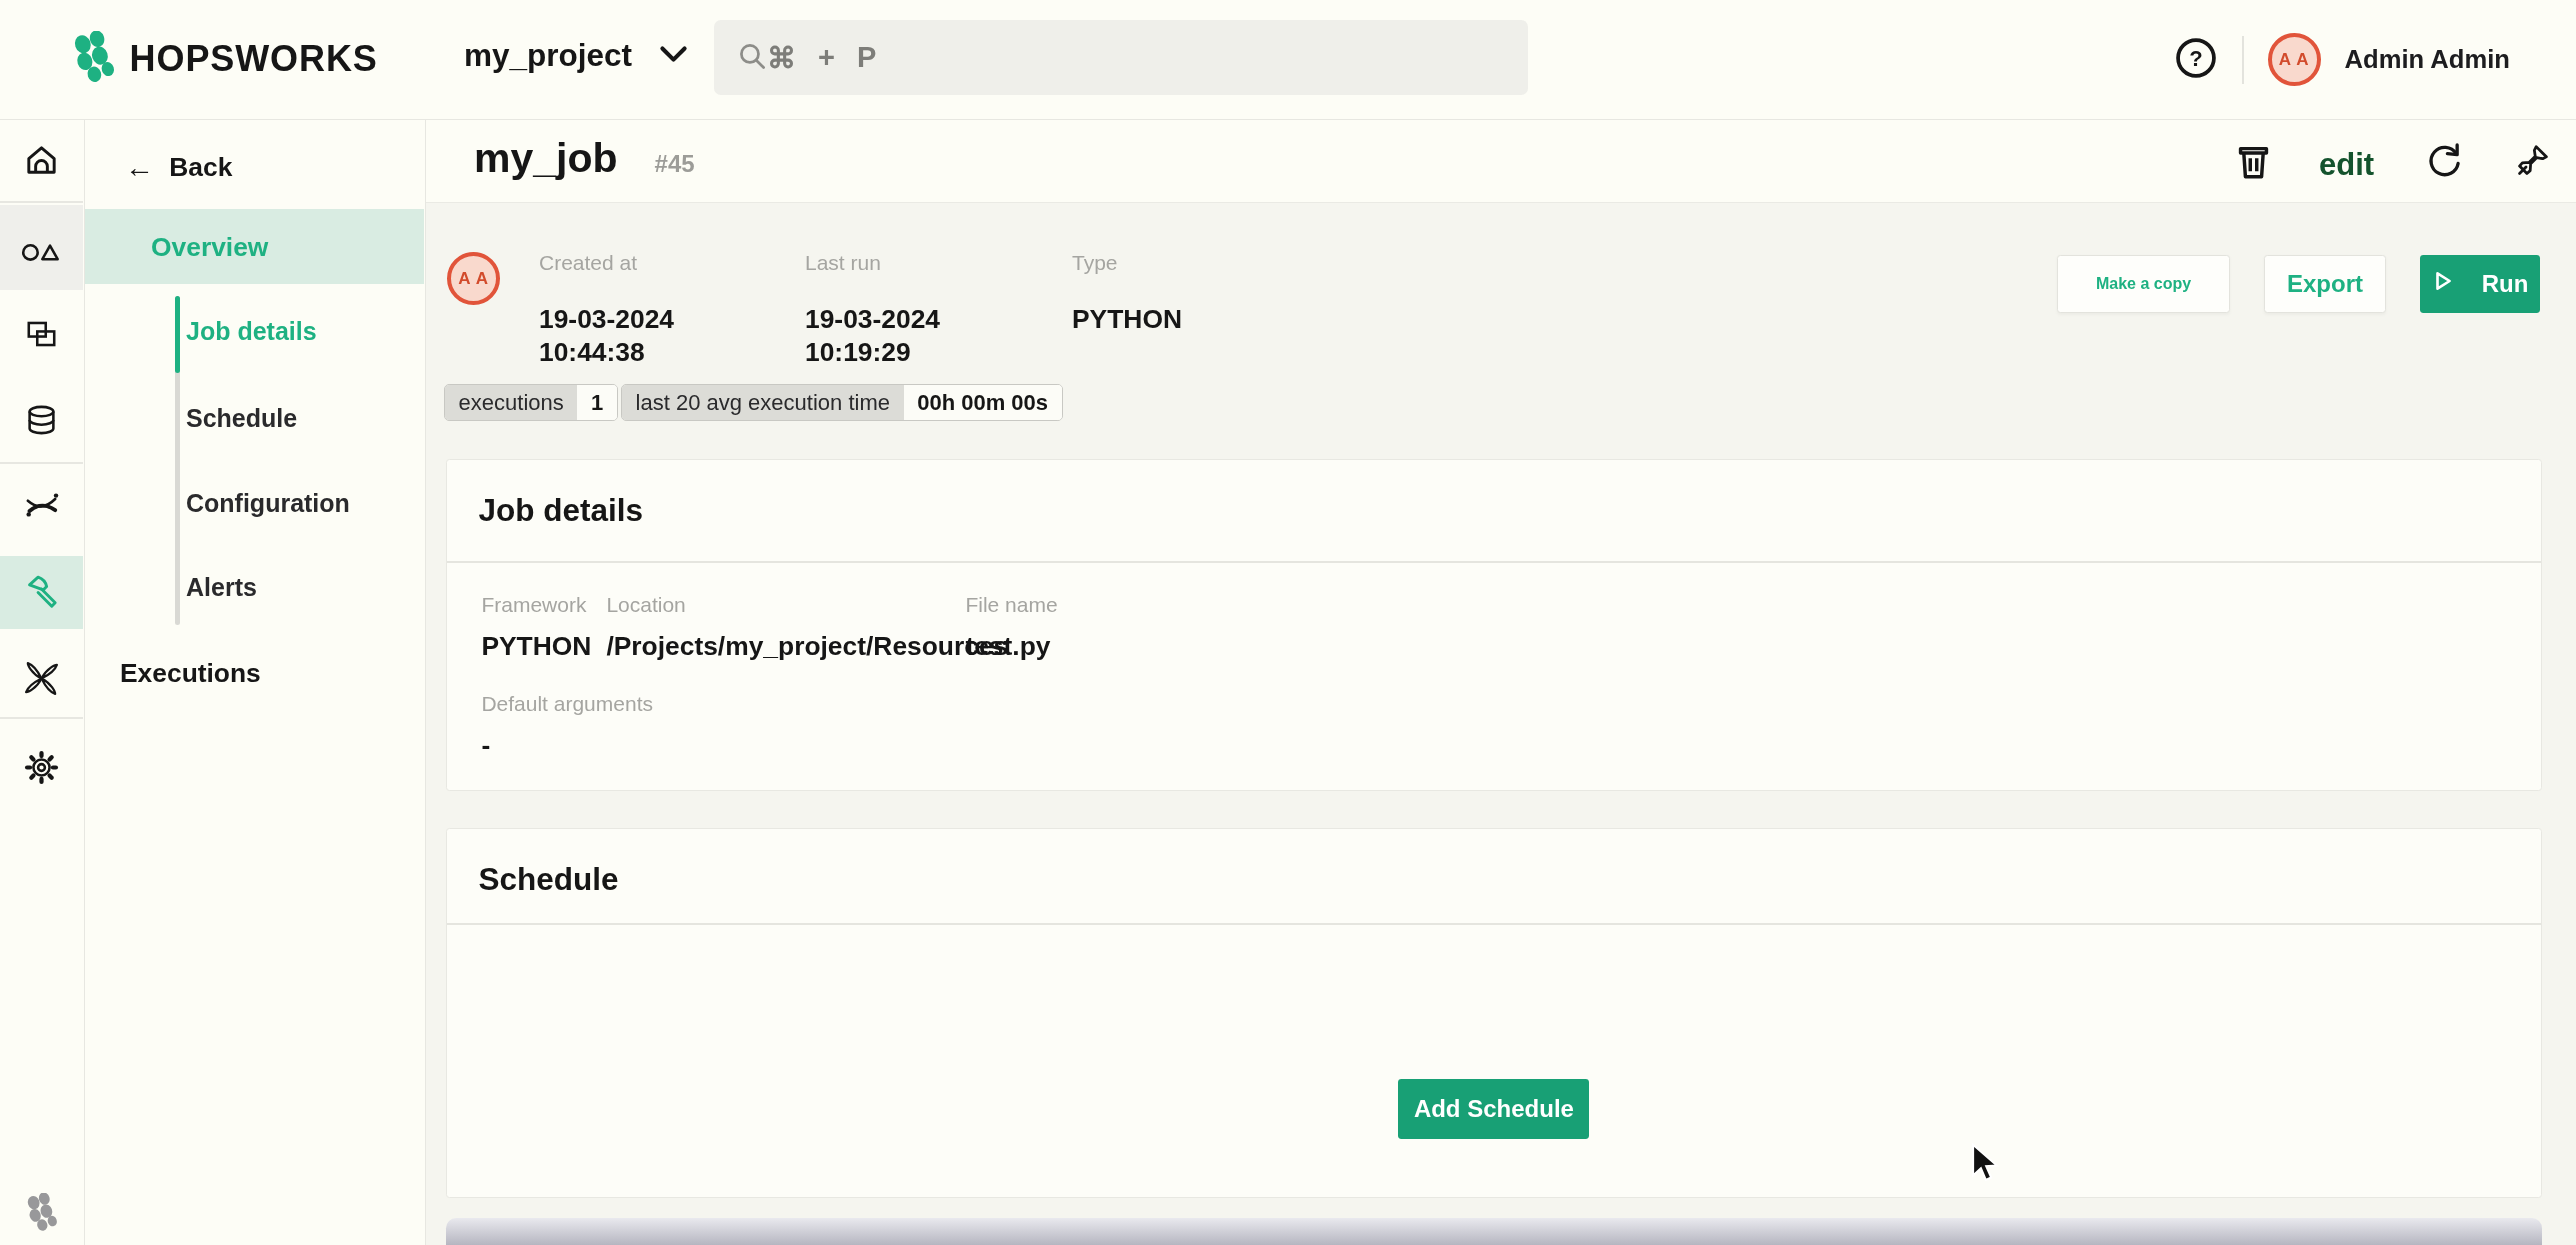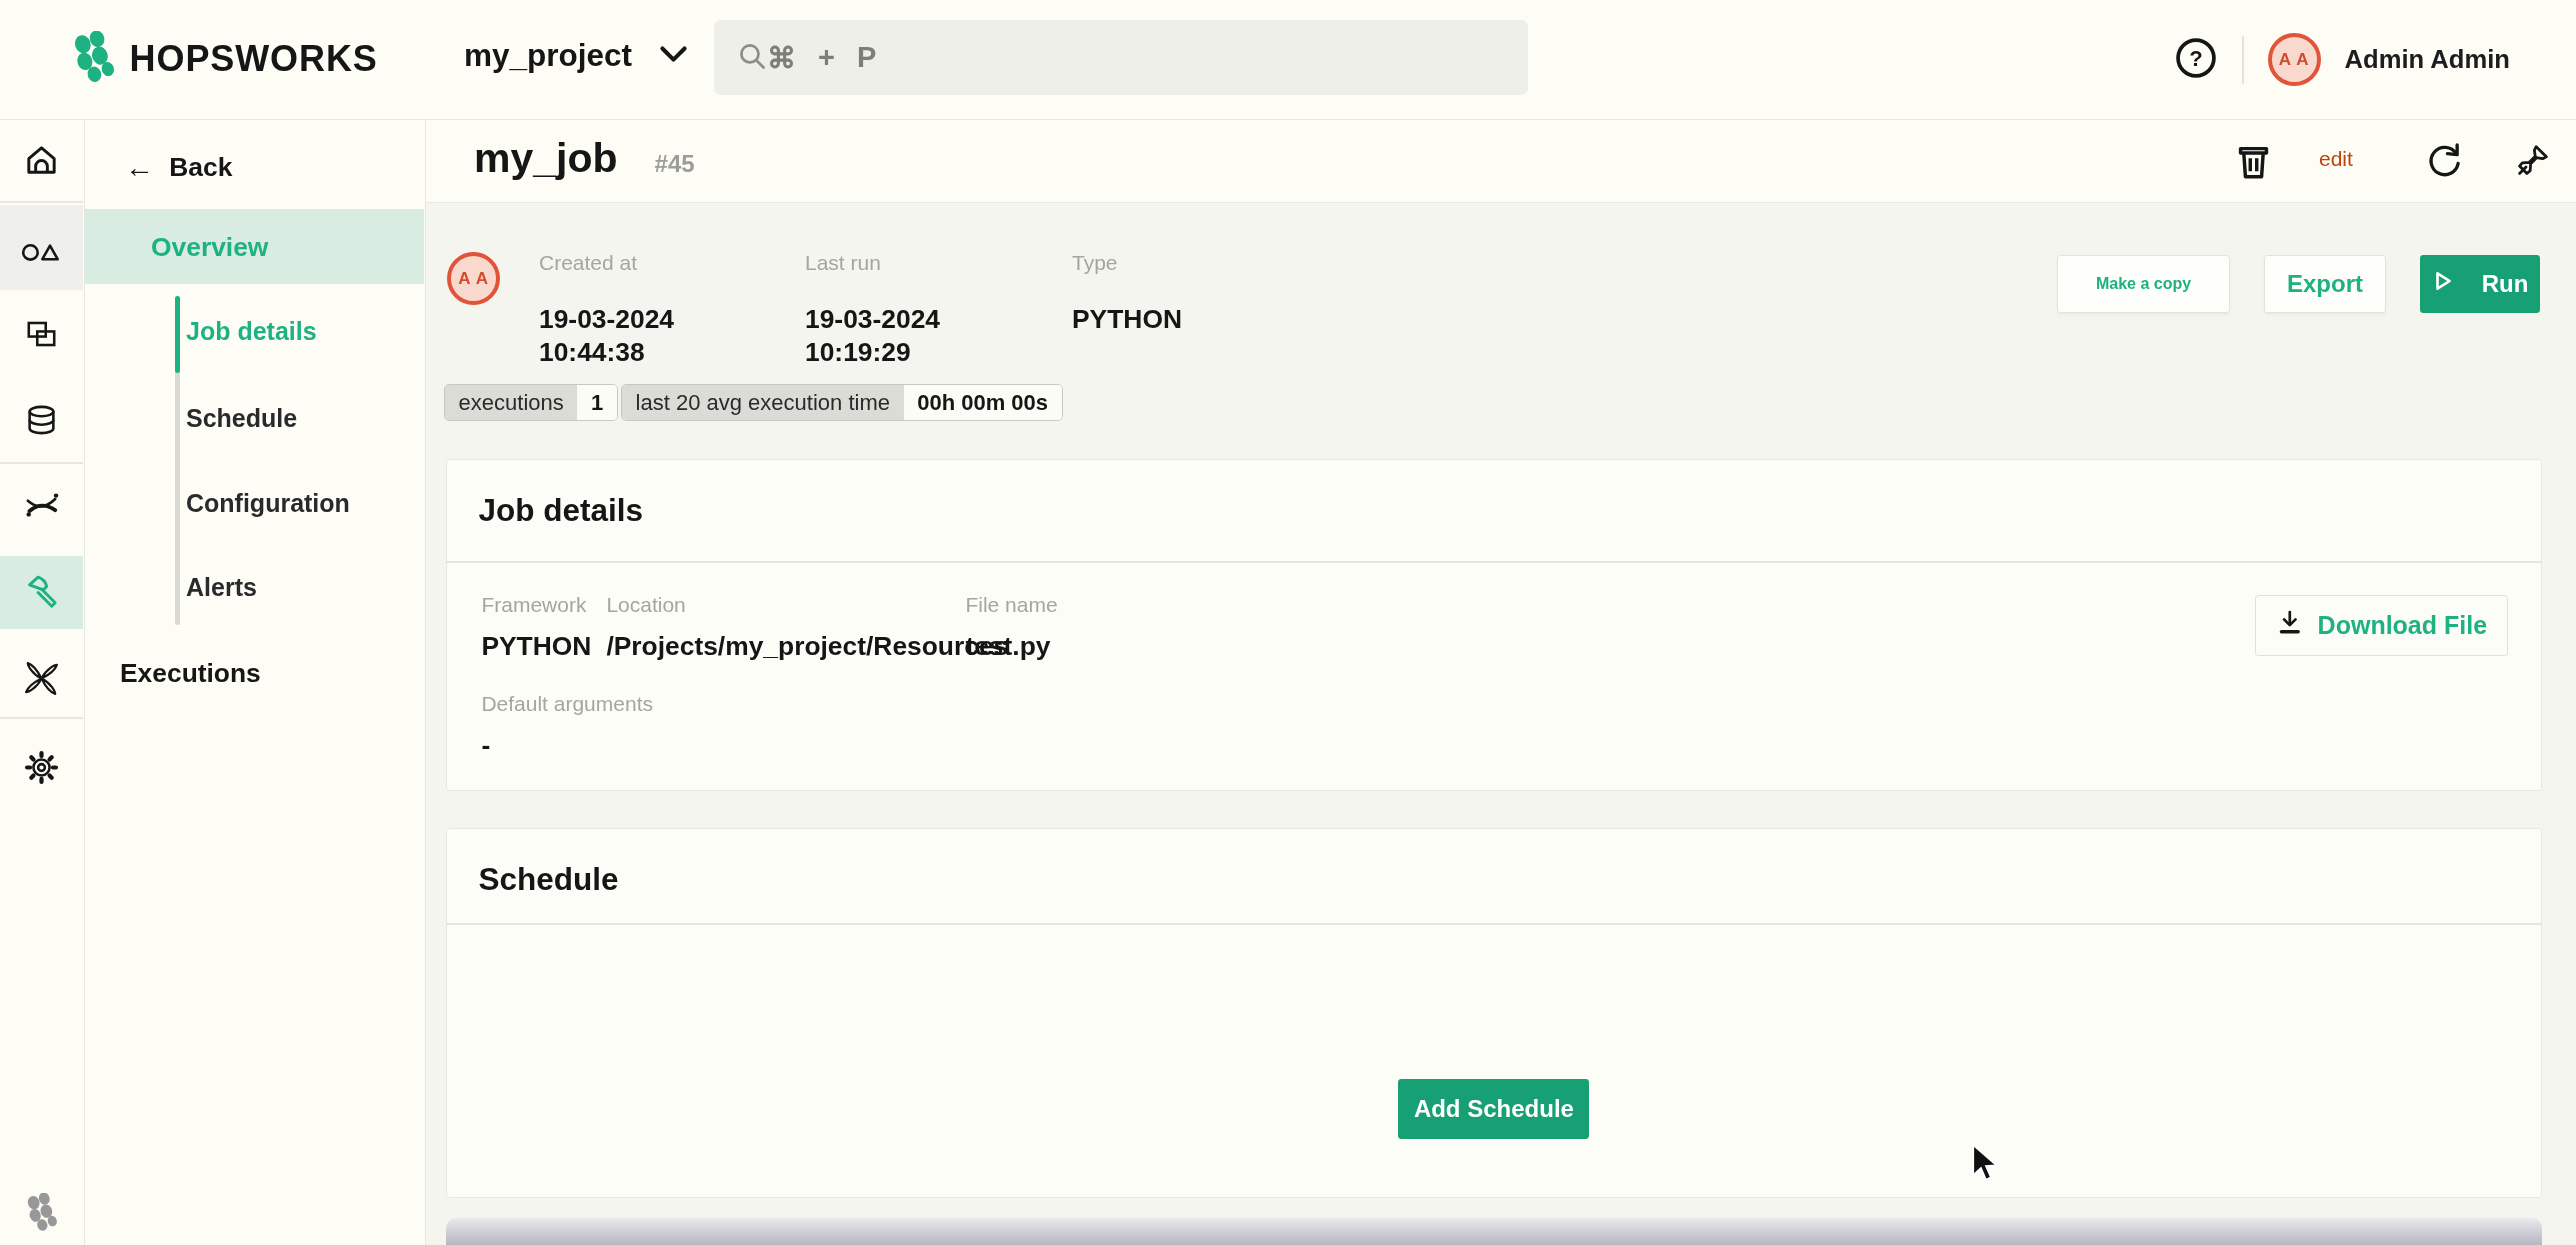--- a/index.html
+++ b/index.html
@@ -42,21 +42,21 @@
   .nav-sub.active { color:#1eb182; }
   .nav-executions { position:absolute; left:35px; top:538px; font-size:26.4px; font-weight:bold; color:#161616; cursor:pointer; }
 
   
   .main { position:absolute; left:426px; top:119px; width:2150px; height:1126px; border-top:1.7px solid #e7e7e1; background:#fdfdf6; }
   .title-strip { position:absolute; left:0; top:0; width:2150px; height:82px; background:#fdfdf6; }
   .job-title-row { position:absolute; left:48px; top:15.3px; display:flex; align-items:baseline; gap:37px; }
   .job-title { font-size:41px; font-weight:bold; color:#161616; }
   .job-number { font-size:24px; font-weight:bold; color:#9c9c98; }
   .strip-action { position:absolute; top:20.4px; width:43px; height:43px; display:flex; align-items:center; justify-content:center; cursor:pointer; }
-  .edit-link { position:absolute; left:1893px; top:27px; font-size:21px; font-weight:normal; color:#c2410c; cursor:pointer; }
+  .edit-link { position:absolute; left:1893px; top:27px; font-size:31px; font-weight:bold; color:#14532d; cursor:pointer; }
 
   .content { position:absolute; left:0; top:82px; width:2150px; height:1044px; background:#f5f5ef; border-top:1.7px solid #eaeae4; overflow:hidden; }
 
   .owner-avatar { position:absolute; left:21px; top:49px; width:53px; height:53px; border-radius:50%; background:#f9d9cd; border:4.3px solid #e1543a; color:#d24b2c; font-weight:bold; font-size:17px; display:flex; align-items:center; justify-content:center; letter-spacing:0.9px; }
   .meta-col { position:absolute; top:48px; }
   .meta-label { font-size:21px; color:#a5a5a1; margin-bottom:28px; }
   .meta-val { font-size:26.4px; font-weight:bold; color:#161616; line-height:33px; }
   .col-created { left:113px; } .col-lastrun { left:379px; } .col-type { left:646px; }
 
   .btn { display:flex; align-items:center; justify-content:center; border-radius:3.4px; cursor:pointer; font-weight:bold; }
@@ -353,30 +353,20 @@
           </div>
           <div class="field">
             <span class="field-label">File name</span>
             <span class="field-value">test.py</span>
           </div>
         </div>
         <div class="args-block field">
           <span class="field-label">Default arguments</span>
           <span class="field-value">-</span>
         </div>
-        <div class="btn btn-download">
-          <span><svg width="25.6" height="27" viewBox="0 0 24 26">
-                <g stroke="#161616" fill="none" stroke-width="2.6" stroke-linecap="round" stroke-linejoin="round">
-                  <path d="M12 3 V15"></path>
-                  <path d="M6.5 10 L12 15.5 L17.5 10"></path>
-                  <path d="M4 22 H20" stroke-width="3.4"></path>
-                </g>
-              </svg></span>
-          <span>Download File</span>
-        </div>
       </div>
 
       <div class="card card-schedule">
         <div class="card-heading">Schedule</div>
         <div class="card-div" style="top:94px;"></div>
         <div class="btn btn-solid btn-add-schedule">Add Schedule</div>
       </div>
 
       <div class="peek-band"></div>
     </div>

